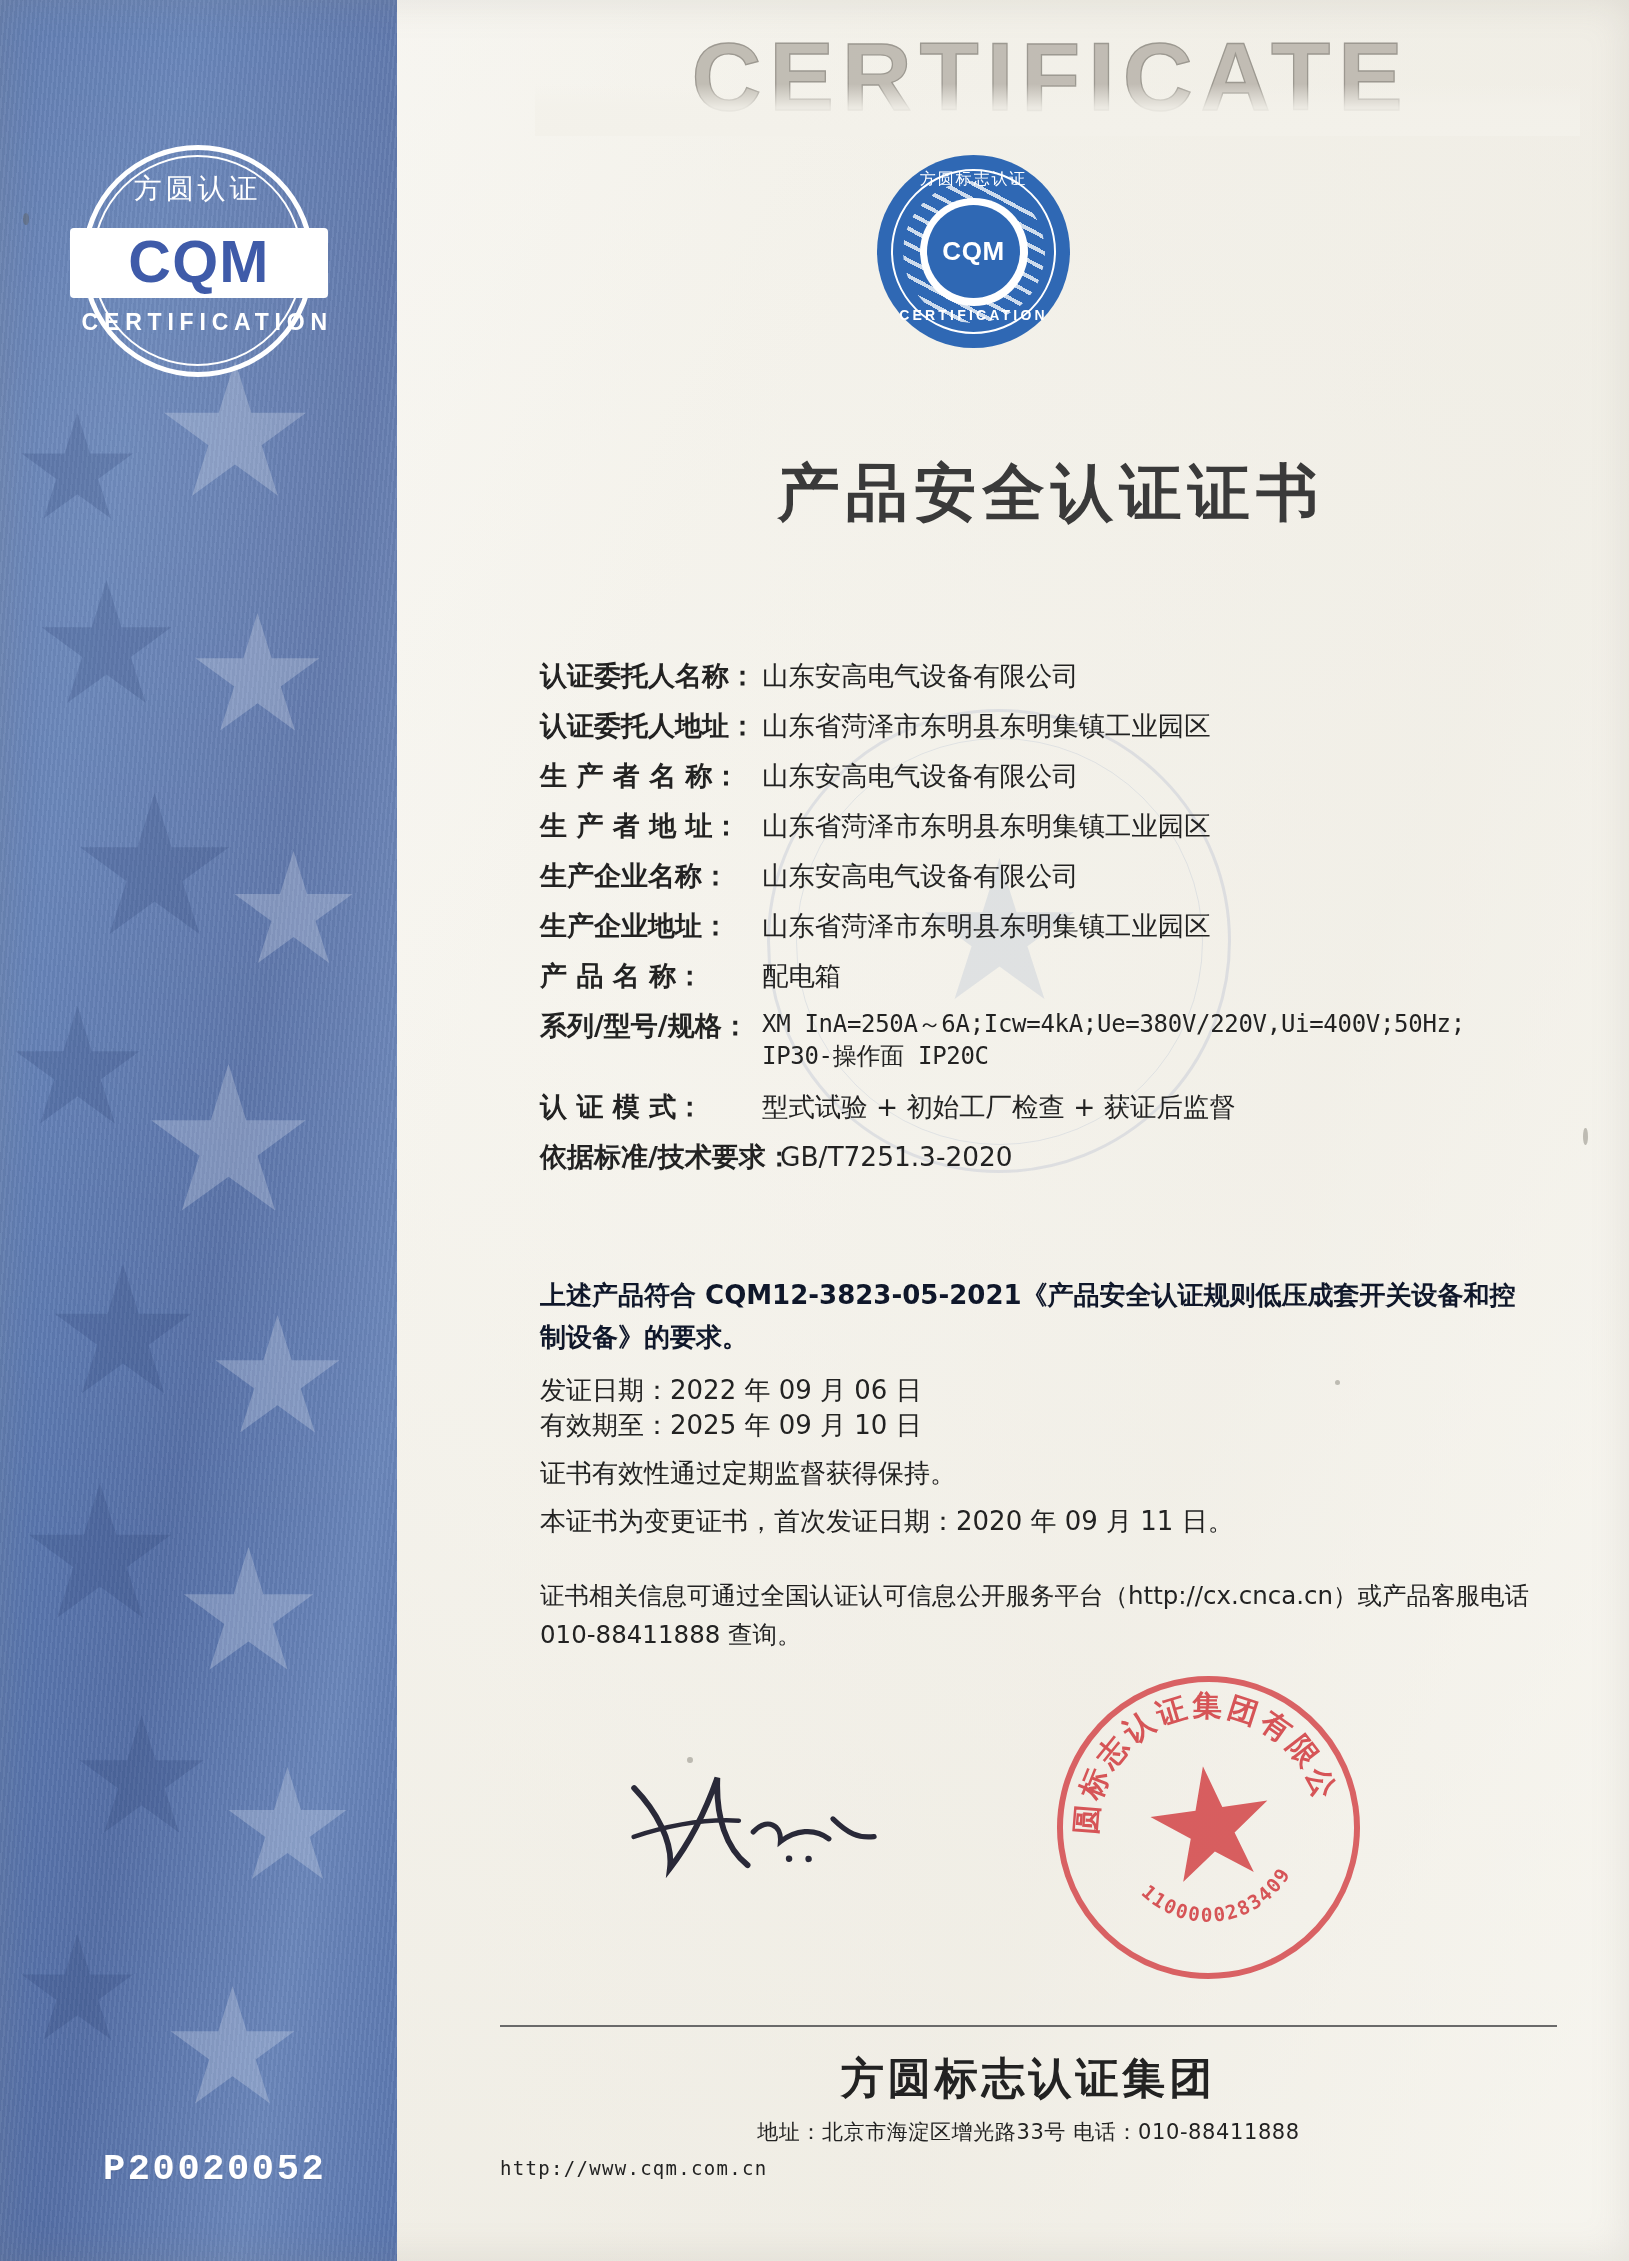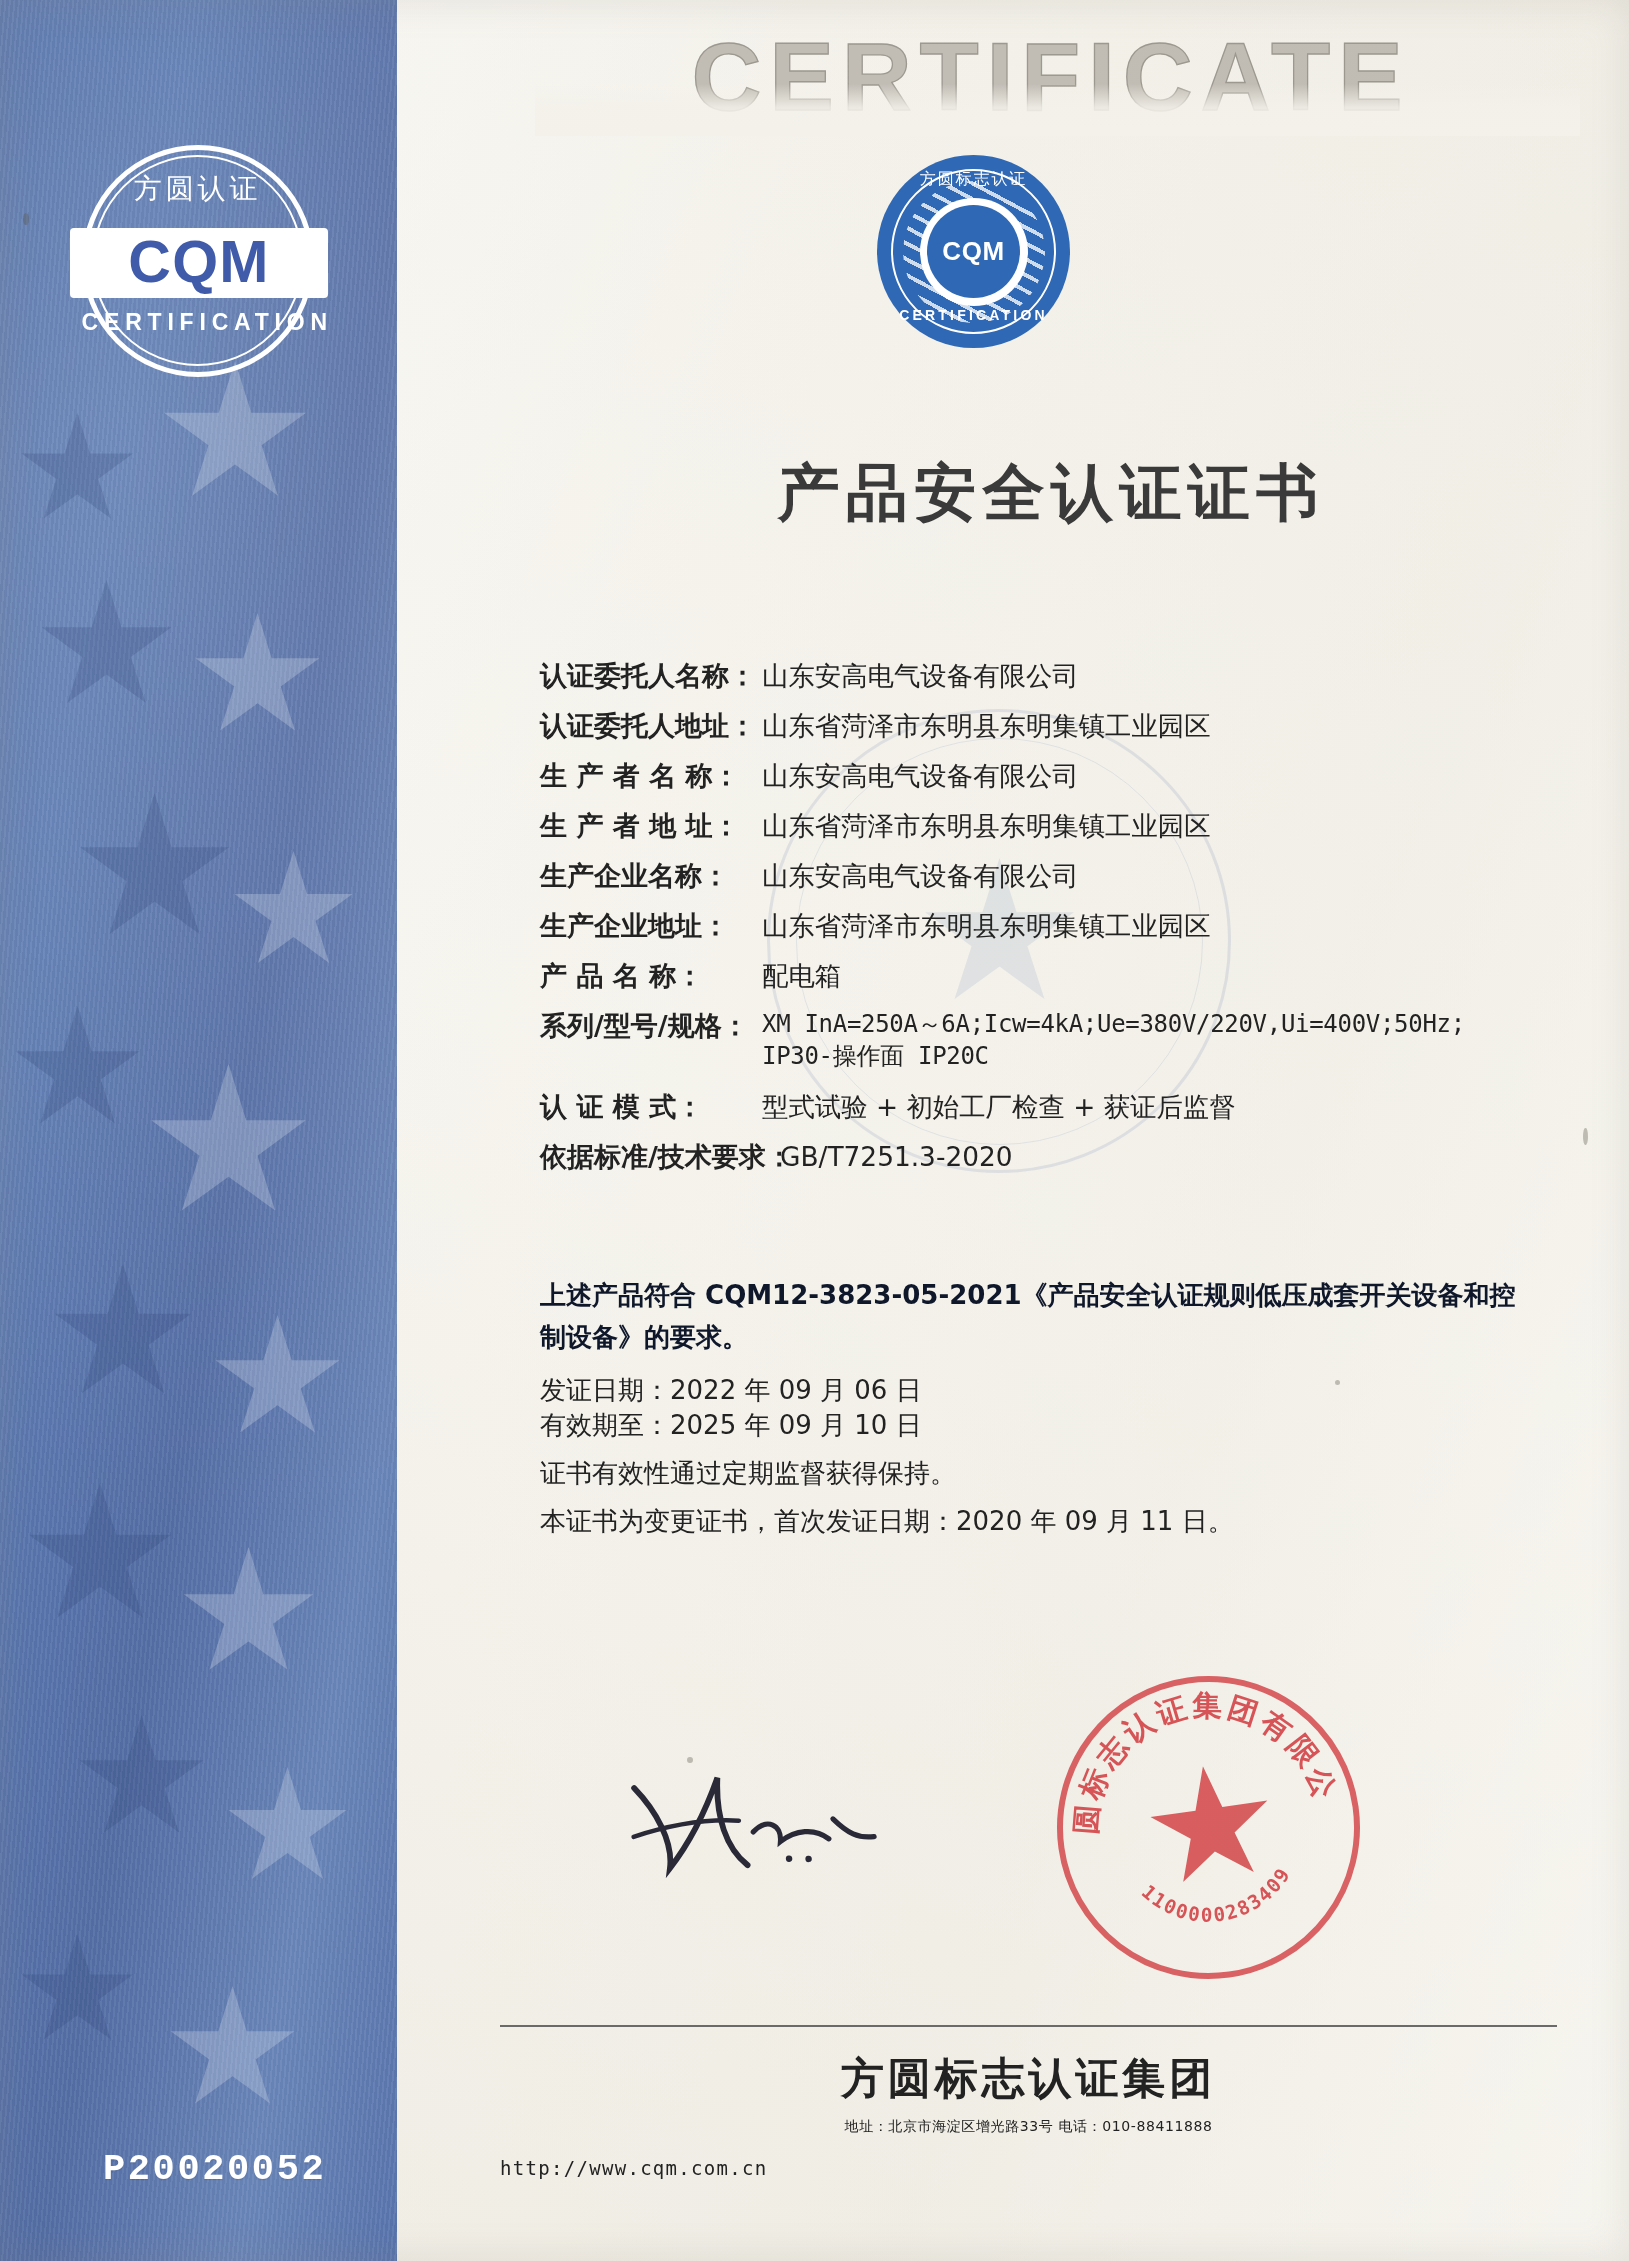--- a/index.html
+++ b/index.html
@@ -448,21 +448,21 @@
     letter-spacing: 3.9px;
     color: #222222;
   }
   .footer-addr {
     position: absolute;
     left: 500px;
     top: 2118px;
     width: 1057px;
     text-align: center;
     font-family: "DejaVu Sans", sans-serif;
-    font-size: 14px;
+    font-size: 21px;
     color: #222222;
     letter-spacing: 0.6px;
   }
   .footer-url {
     position: absolute;
     left: 500px;
     top: 2157px;
     width: 1057px;
     font-family: "DejaVu Sans Mono", monospace;
     font-size: 19px;
@@ -579,20 +579,21 @@
 
   <div class="statement">上述产品符合 CQM12-3823-05-2021《产品安全认证规则低压成套开关设备和控制设备》的要求。</div>
 
   <div class="dates">
     <div class="dates-row">
       <div class="left">发证日期：2022 年 09 月 06 日</div>
       <div class="right">有效期至：2025 年 09 月 10 日</div>
     </div>
     <div class="note-line">证书有效性通过定期监督获得保持。</div>
     <div class="note-line">本证书为变更证书，首次发证日期：2020 年 09 月 11 日。</div>
+    <div class="note-block">证书相关信息可通过全国认证认可信息公开服务平台（http://cx.cnca.cn）或产品客服电话010-88411888 查询。</div>
   </div>
 
   <div class="signature">
     <svg width="271" height="123" viewBox="0 0 420 190">
       <path d="M30,30 C60,70 80,120 70,160 C110,120 140,70 160,30 C150,90 160,140 190,170" stroke="#19192a" stroke-width="9" fill="none" stroke-linecap="round"></path>
       <path d="M20,105 C70,95 130,90 185,100" stroke="#19192a" stroke-width="7" fill="none" stroke-linecap="round"></path>
       <path d="M205,120 C230,100 250,115 245,140 C270,125 300,125 320,145" stroke="#19192a" stroke-width="8" fill="none" stroke-linecap="round"></path>
       <path d="M330,115 C350,140 365,150 390,150" stroke="#19192a" stroke-width="8" fill="none" stroke-linecap="round"></path>
       <circle cx="255" cy="168" r="5" fill="#19192a"></circle>
       <circle cx="285" cy="172" r="5" fill="#19192a"></circle>

